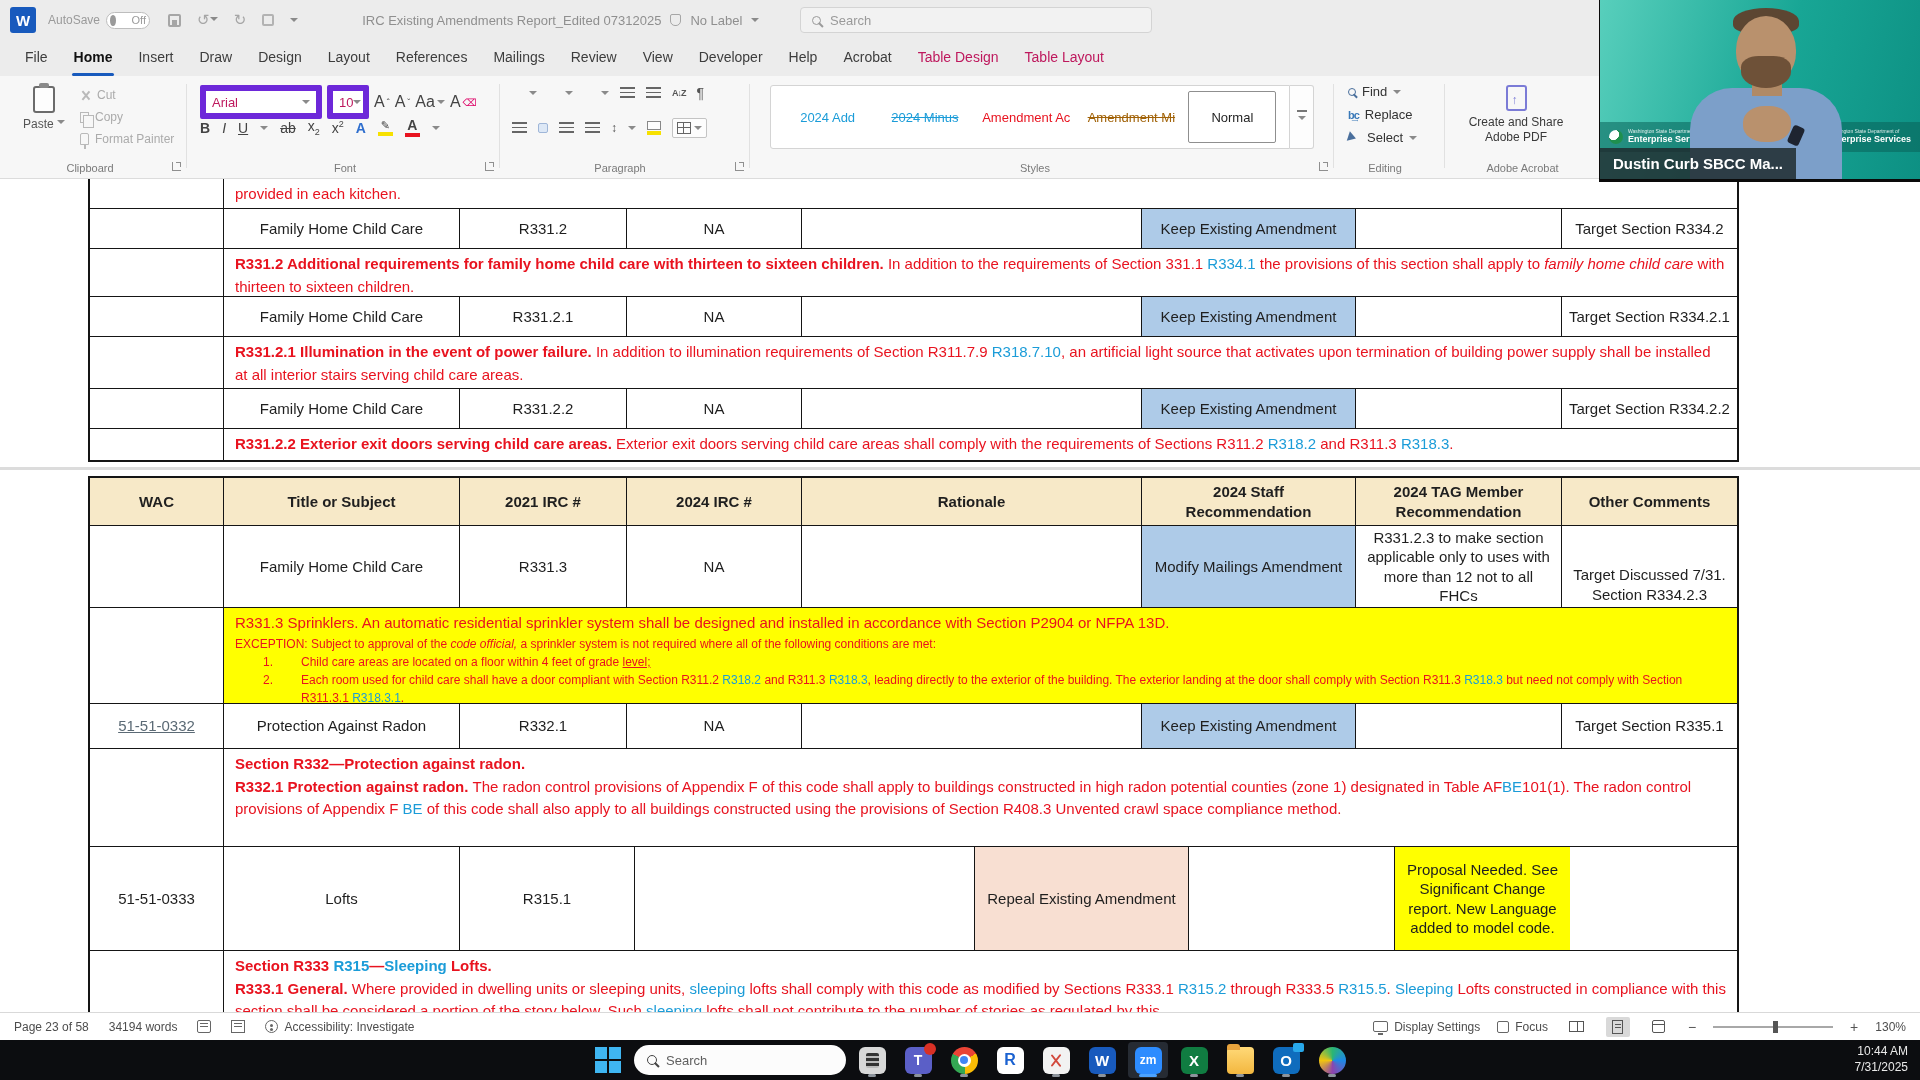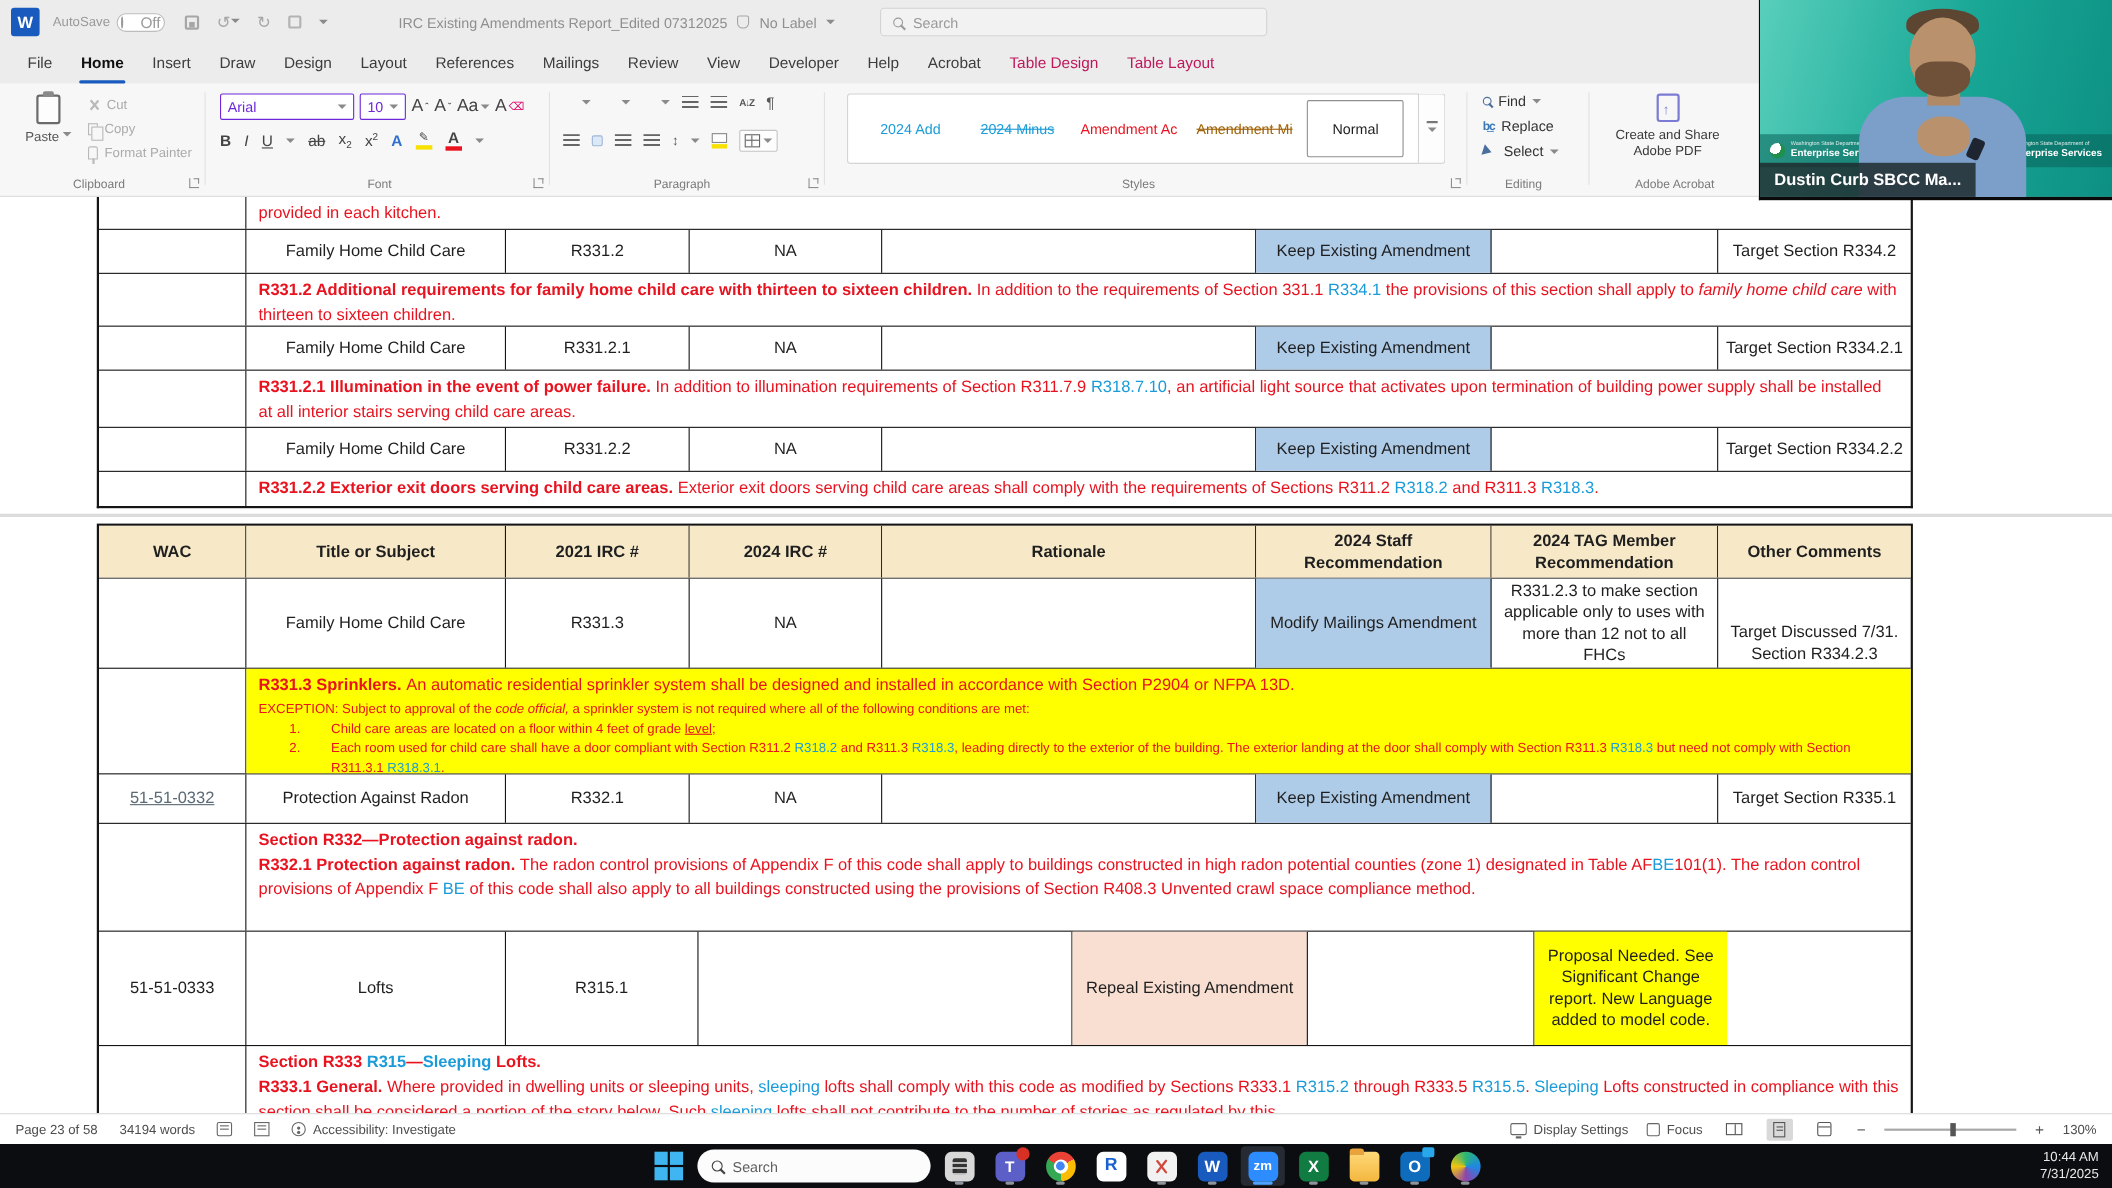--- a/index.html
+++ b/index.html
@@ -7,21 +7,21 @@
   #screen{position:relative;width:1920px;height:1080px;background:#fff;overflow:hidden;
     font-family:"Liberation Sans",sans-serif;}
 
   
   .titlebar{position:absolute;top:0;left:0;width:100%;height:40px;background:#ececec;
     display:flex;align-items:center;z-index:5;}
   .wicon{width:26px;height:26px;background:#185abd;color:#fff;font-weight:700;display:flex;
     align-items:center;justify-content:center;border-radius:3px;margin:0 12px 0 10px;font-size:15px;}
   .autosave{display:flex;align-items:center;gap:6px;color:#9a9a9a;font-size:12px;}
   .pill{width:44px;height:17px;border:1px solid #bdbdbd;border-radius:9px;background:#fff;
-    display:flex;align-items:center;padding:0 3px;gap:16px;color:#9a9a9a;font-size:14px;}
+    display:flex;align-items:center;padding:0 3px;gap:16px;color:#9a9a9a;font-size:11px;}
   .knob{width:11px;height:11px;border-radius:50%;background:#9a9a9a;}
   .qat{display:flex;align-items:center;gap:16px;margin-left:18px;color:#a6a6a6;font-size:15px;}
   .saveic{width:13px;height:13px;border:2px solid #a6a6a6;border-radius:2px;position:relative;}
   .saveic::after{content:"";position:absolute;left:2px;bottom:0;width:5px;height:5px;background:#a6a6a6;}
   .qgen{width:12px;height:12px;border:2px solid #b3b3b3;border-radius:2px;}
   .caret{width:0;height:0;border:4px solid transparent;border-top-color:#8a8a8a;margin-top:4px;display:inline-block;}
   .doctitle{margin-left:64px;color:#8f8f8f;font-size:13px;display:flex;gap:9px;align-items:center;}
   .sensic{width:11px;height:12px;border:1.5px solid #a6a6a6;border-radius:2px 2px 5px 5px;}
   .tsearch{position:absolute;left:800px;top:7px;width:352px;height:26px;background:#f2f2f2;
     border:1px solid #d4d4d4;border-radius:4px;display:flex;align-items:center;gap:9px;
@@ -58,22 +58,22 @@
   .mini{display:flex;align-items:center;gap:6px;white-space:nowrap;}
   .icx{width:11px;height:11px;position:relative;flex:none;}
   .icx::before,.icx::after{content:"";position:absolute;left:5px;top:0;width:1.6px;height:11px;background:#b9b9b9;}
   .icx::before{transform:rotate(40deg);} .icx::after{transform:rotate(-40deg);}
   .cpy{width:9px;height:11px;border:1.4px solid #b9b9b9;position:relative;flex:none;background:#f7f7f7;}
   .cpy::after{content:"";position:absolute;left:2px;top:2px;width:9px;height:11px;border:1.4px solid #b9b9b9;background:#f7f7f7;}
   .fpi{width:9px;height:12px;border:1.4px solid #b9b9b9;border-radius:2px 2px 0 0;position:relative;flex:none;}
   .fpi::after{content:"";position:absolute;left:3px;bottom:-5px;width:2px;height:5px;background:#b9b9b9;}
 
   .fontrow1{position:absolute;left:200px;top:9px;display:flex;gap:5px;align-items:center;}
-  .combo{height:24px;border:1px solid #6d28d9;background:#fff;display:flex;align-items:center;
-    justify-content:space-between;padding:11px 6px;font-size:13px;color:#6d28d9;border-radius:2px;}
+  .combo{height:24px;border:6px solid #6d28d9;background:#fff;display:flex;align-items:center;
+    justify-content:space-between;padding:11px 6px;font-size:13px;color:#be185d;border-radius:2px;}
   .fontrow2{position:absolute;left:200px;top:42px;display:flex;gap:12px;align-items:center;
     font-size:14px;color:#444;}
   .rbtn{display:flex;align-items:center;gap:2px;color:#444;}
   .ssup{font-size:9px;vertical-align:super;}
   .barbtn{display:flex;flex-direction:column;align-items:center;line-height:1;}
   .cbar{width:15px;height:4px;margin-top:1px;}
 
   .pararow1{position:absolute;left:512px;top:9px;display:flex;gap:11px;align-items:center;color:#555;}
   .pararow2{position:absolute;left:512px;top:42px;display:flex;gap:11px;align-items:center;color:#555;}
   .ic-lines{width:15px;height:12px;background:repeating-linear-gradient(to bottom,#666 0 1.6px,transparent 1.6px 4.6px);}
@@ -546,21 +546,21 @@
             <div class="tcell" style="width: 206px;">
               <span>R331.2.3 to make section applicable only to uses with more than 12 not to all FHCs</span>
             </div>
             <div class="tcell" style="width: 175px; margin-top: 36px;">
               <span>Target Discussed 7/31. Section R334.2.3</span>
             </div>
           </div>
           <div class="trow" style="height: 96px;">
             <div class="tcell" style="width: 134px;"></div>
             <div class="tcell left" style="width: 1513px; background: rgb(255, 255, 0);">
-              <div class="nline" style="font-size: 15px;"><span style="color: rgb(232, 19, 31); font-weight: 700;">R331.3 Sprinklers. </span><span style="color: rgb(232, 19, 31);">An automatic residential sprinkler system shall be designed and installed in accordance with Section P2904 or NFPA 13D.</span></div>
+              <div class="nline" style="font-size: 15px;"><span style="color: rgb(232, 19, 31); font-weight: 400;">R331.3 Sprinklers. </span><span style="color: rgb(232, 19, 31);">An automatic residential sprinkler system shall be designed and installed in accordance with Section P2904 or NFPA 13D.</span></div>
               <div class="nline" style="font-size: 12px;"><span style="color: rgb(232, 19, 31);">EXCEPTION:  Subject to approval of the </span><span style="color: rgb(232, 19, 31); font-style: italic;">code official,</span><span style="color: rgb(232, 19, 31);"> a sprinkler system is not required where all of the following conditions are met:</span></div>
               <div class="nline nitem" style="font-size: 12px;"><span class="mk" style="color: rgb(232, 19, 31);">1.</span><span style="color: rgb(232, 19, 31);">Child care areas are located on a floor within 4 feet of grade </span><span style="color: rgb(232, 19, 31); text-decoration: underline;">level;</span></div>
               <div class="nline nitem" style="font-size: 12px;"><span class="mk" style="color: rgb(232, 19, 31);">2.</span><span style="color: rgb(232, 19, 31);">Each room used for child care shall have a door compliant with Section R311.2 </span><span style="color: rgb(27, 156, 216);">R318.2</span><span style="color: rgb(232, 19, 31);"> and R311.3 </span><span style="color: rgb(27, 156, 216);">R318.3</span><span style="color: rgb(232, 19, 31);">, leading directly to the exterior of the building. The exterior landing at the door shall comply with Section R311.3 </span><span style="color: rgb(27, 156, 216);">R318.3</span><span style="color: rgb(232, 19, 31);"> but need not comply with Section R311.3.1 </span><span style="color: rgb(27, 156, 216);">R318.3.1</span><span style="color: rgb(232, 19, 31);">.</span></div>
             </div>
           </div>
           <div class="trow" style="height: 45px;">
             <div class="tcell" style="width: 134px;">
               <span class="lnk" style="color: rgb(91, 106, 117);">51-51-0332</span>
             </div>
             <div class="tcell" style="width: 236px;">

